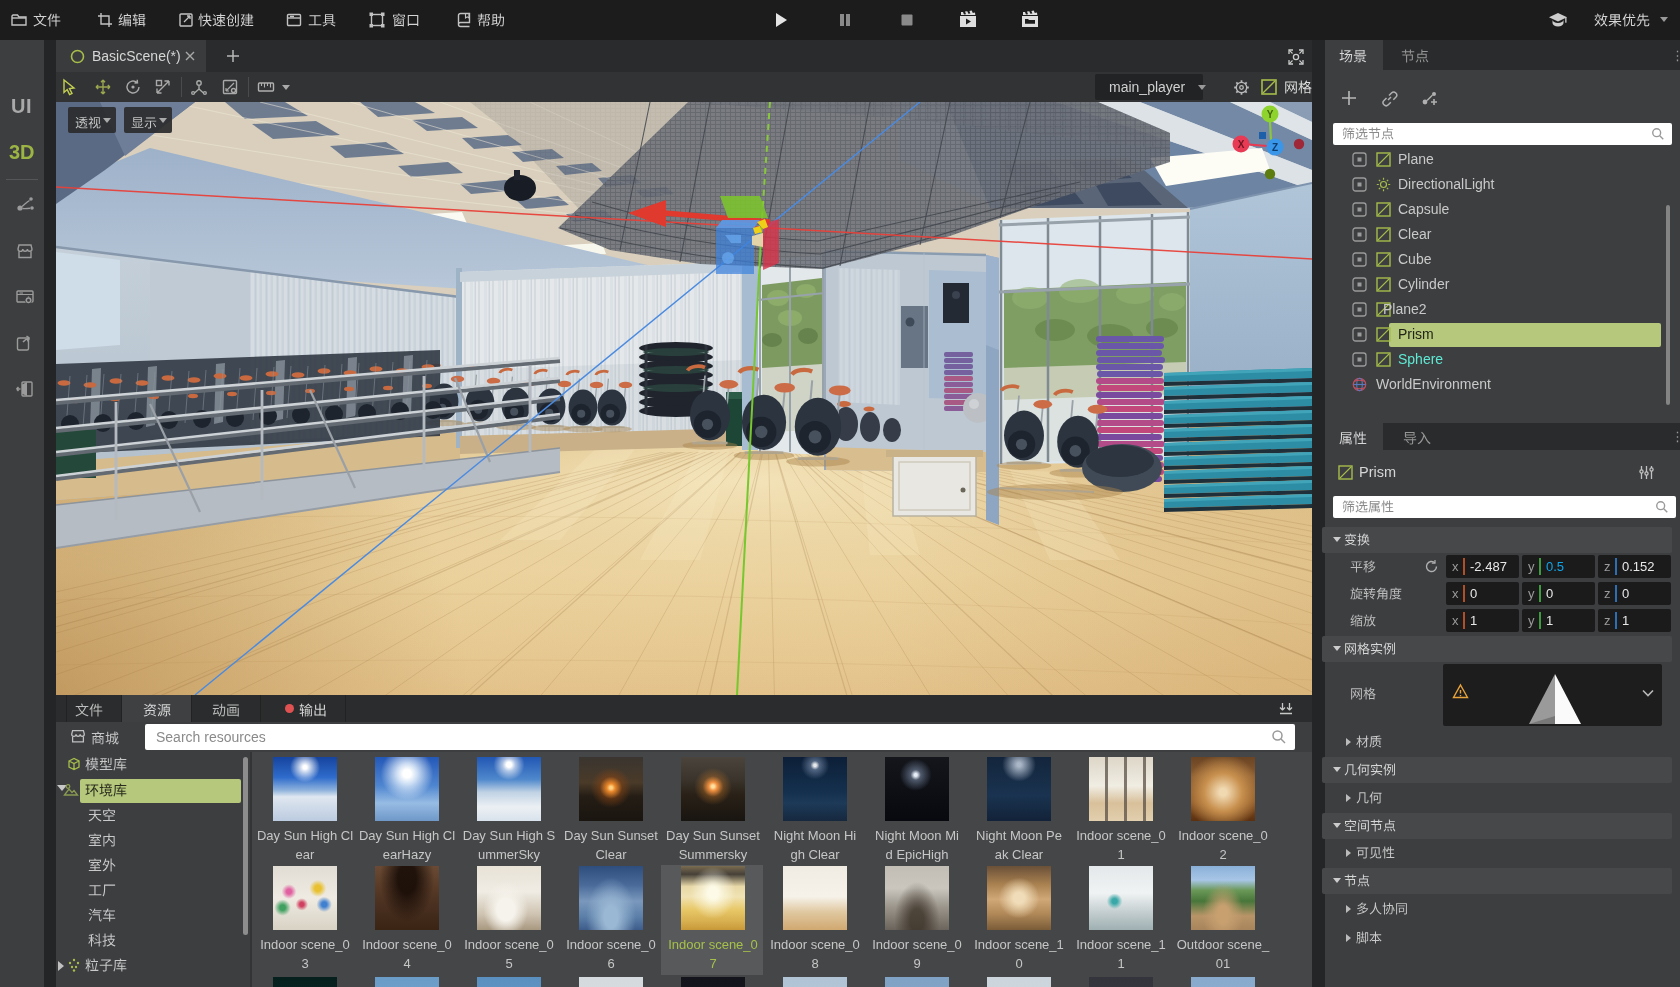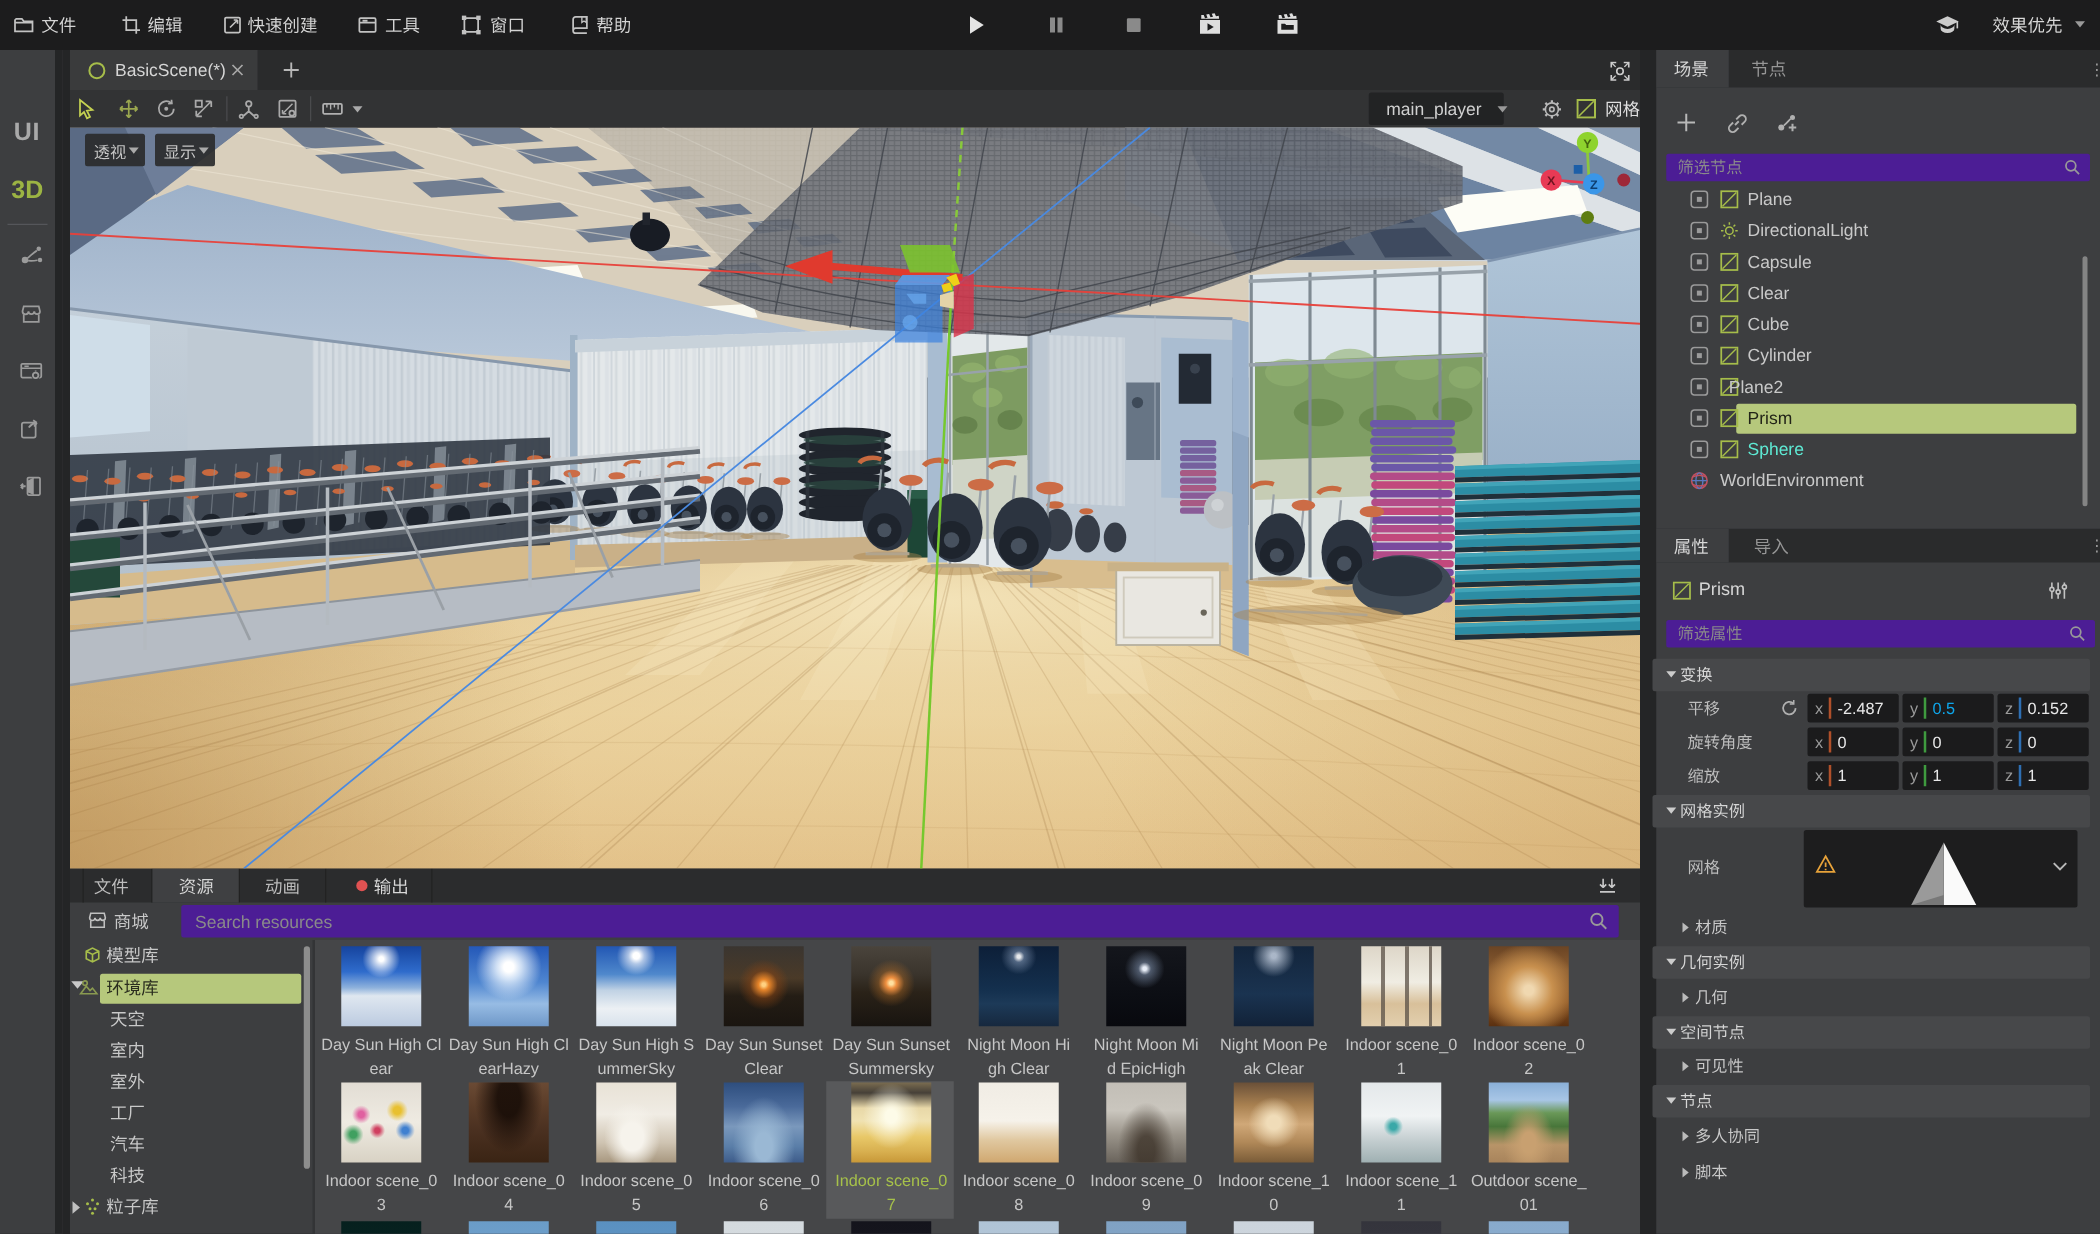--- a/index.html
+++ b/index.html
@@ -3,21 +3,21 @@
 <style>
 *{margin:0;padding:0;box-sizing:border-box}
 html,body{width:1680px;height:987px;overflow:hidden;background:#242526;font-family:"Liberation Sans",sans-serif;}
 .abs{position:absolute}
 .cg{display:inline-block;fill:currentColor}
 .txt{color:#cfcfcf;font-size:14px;white-space:nowrap}
 .caret{display:inline-block;width:0;height:0;border-left:4.5px solid transparent;border-right:4.5px solid transparent;border-top:5.5px solid #999}
 .caret2{display:inline-block;width:0;height:0;border-left:4px solid transparent;border-right:4px solid transparent;border-top:5px solid #aaa}
 .exp{display:inline-block;width:0;height:0;border-top:4.5px solid transparent;border-bottom:4.5px solid transparent;border-left:5.5px solid #bbb}
 .col{display:inline-block;width:0;height:0;border-left:4.5px solid transparent;border-right:4.5px solid transparent;border-top:5.5px solid #ccc}
-.input{background:#4c1d95;border-radius:2px;color:#8a8a8a}
+.input{background:#ffffff;border-radius:2px;color:#8a8a8a}
 </style></head>
 <body>
 <svg width="0" height="0" style="position:absolute">
     <symbol id="u6587" viewBox="0 -880 1000 1000">
       <path transform="scale(1,-1)" d="M423 823C453 774 485 707 497 666L580 693C566 734 531 799 501 847ZM50 664V590H206C265 438 344 307 447 200C337 108 202 40 36 -7C51 -25 75 -60 83 -78C250 -24 389 48 502 146C615 46 751 -28 915 -73C928 -52 950 -20 967 -4C807 36 671 107 560 201C661 304 738 432 796 590H954V664ZM504 253C410 348 336 462 284 590H711C661 455 592 344 504 253Z"></path>
     </symbol>
     <symbol id="u4ef6" viewBox="0 -880 1000 1000">
       <path transform="scale(1,-1)" d="M317 341V268H604V-80H679V268H953V341H679V562H909V635H679V828H604V635H470C483 680 494 728 504 775L432 790C409 659 367 530 309 447C327 438 359 420 373 409C400 451 425 504 446 562H604V341ZM268 836C214 685 126 535 32 437C45 420 67 381 75 363C107 397 137 437 167 480V-78H239V597C277 667 311 741 339 815Z"></path>
     </symbol>
     <symbol id="u7f16" viewBox="0 -880 1000 1000">

